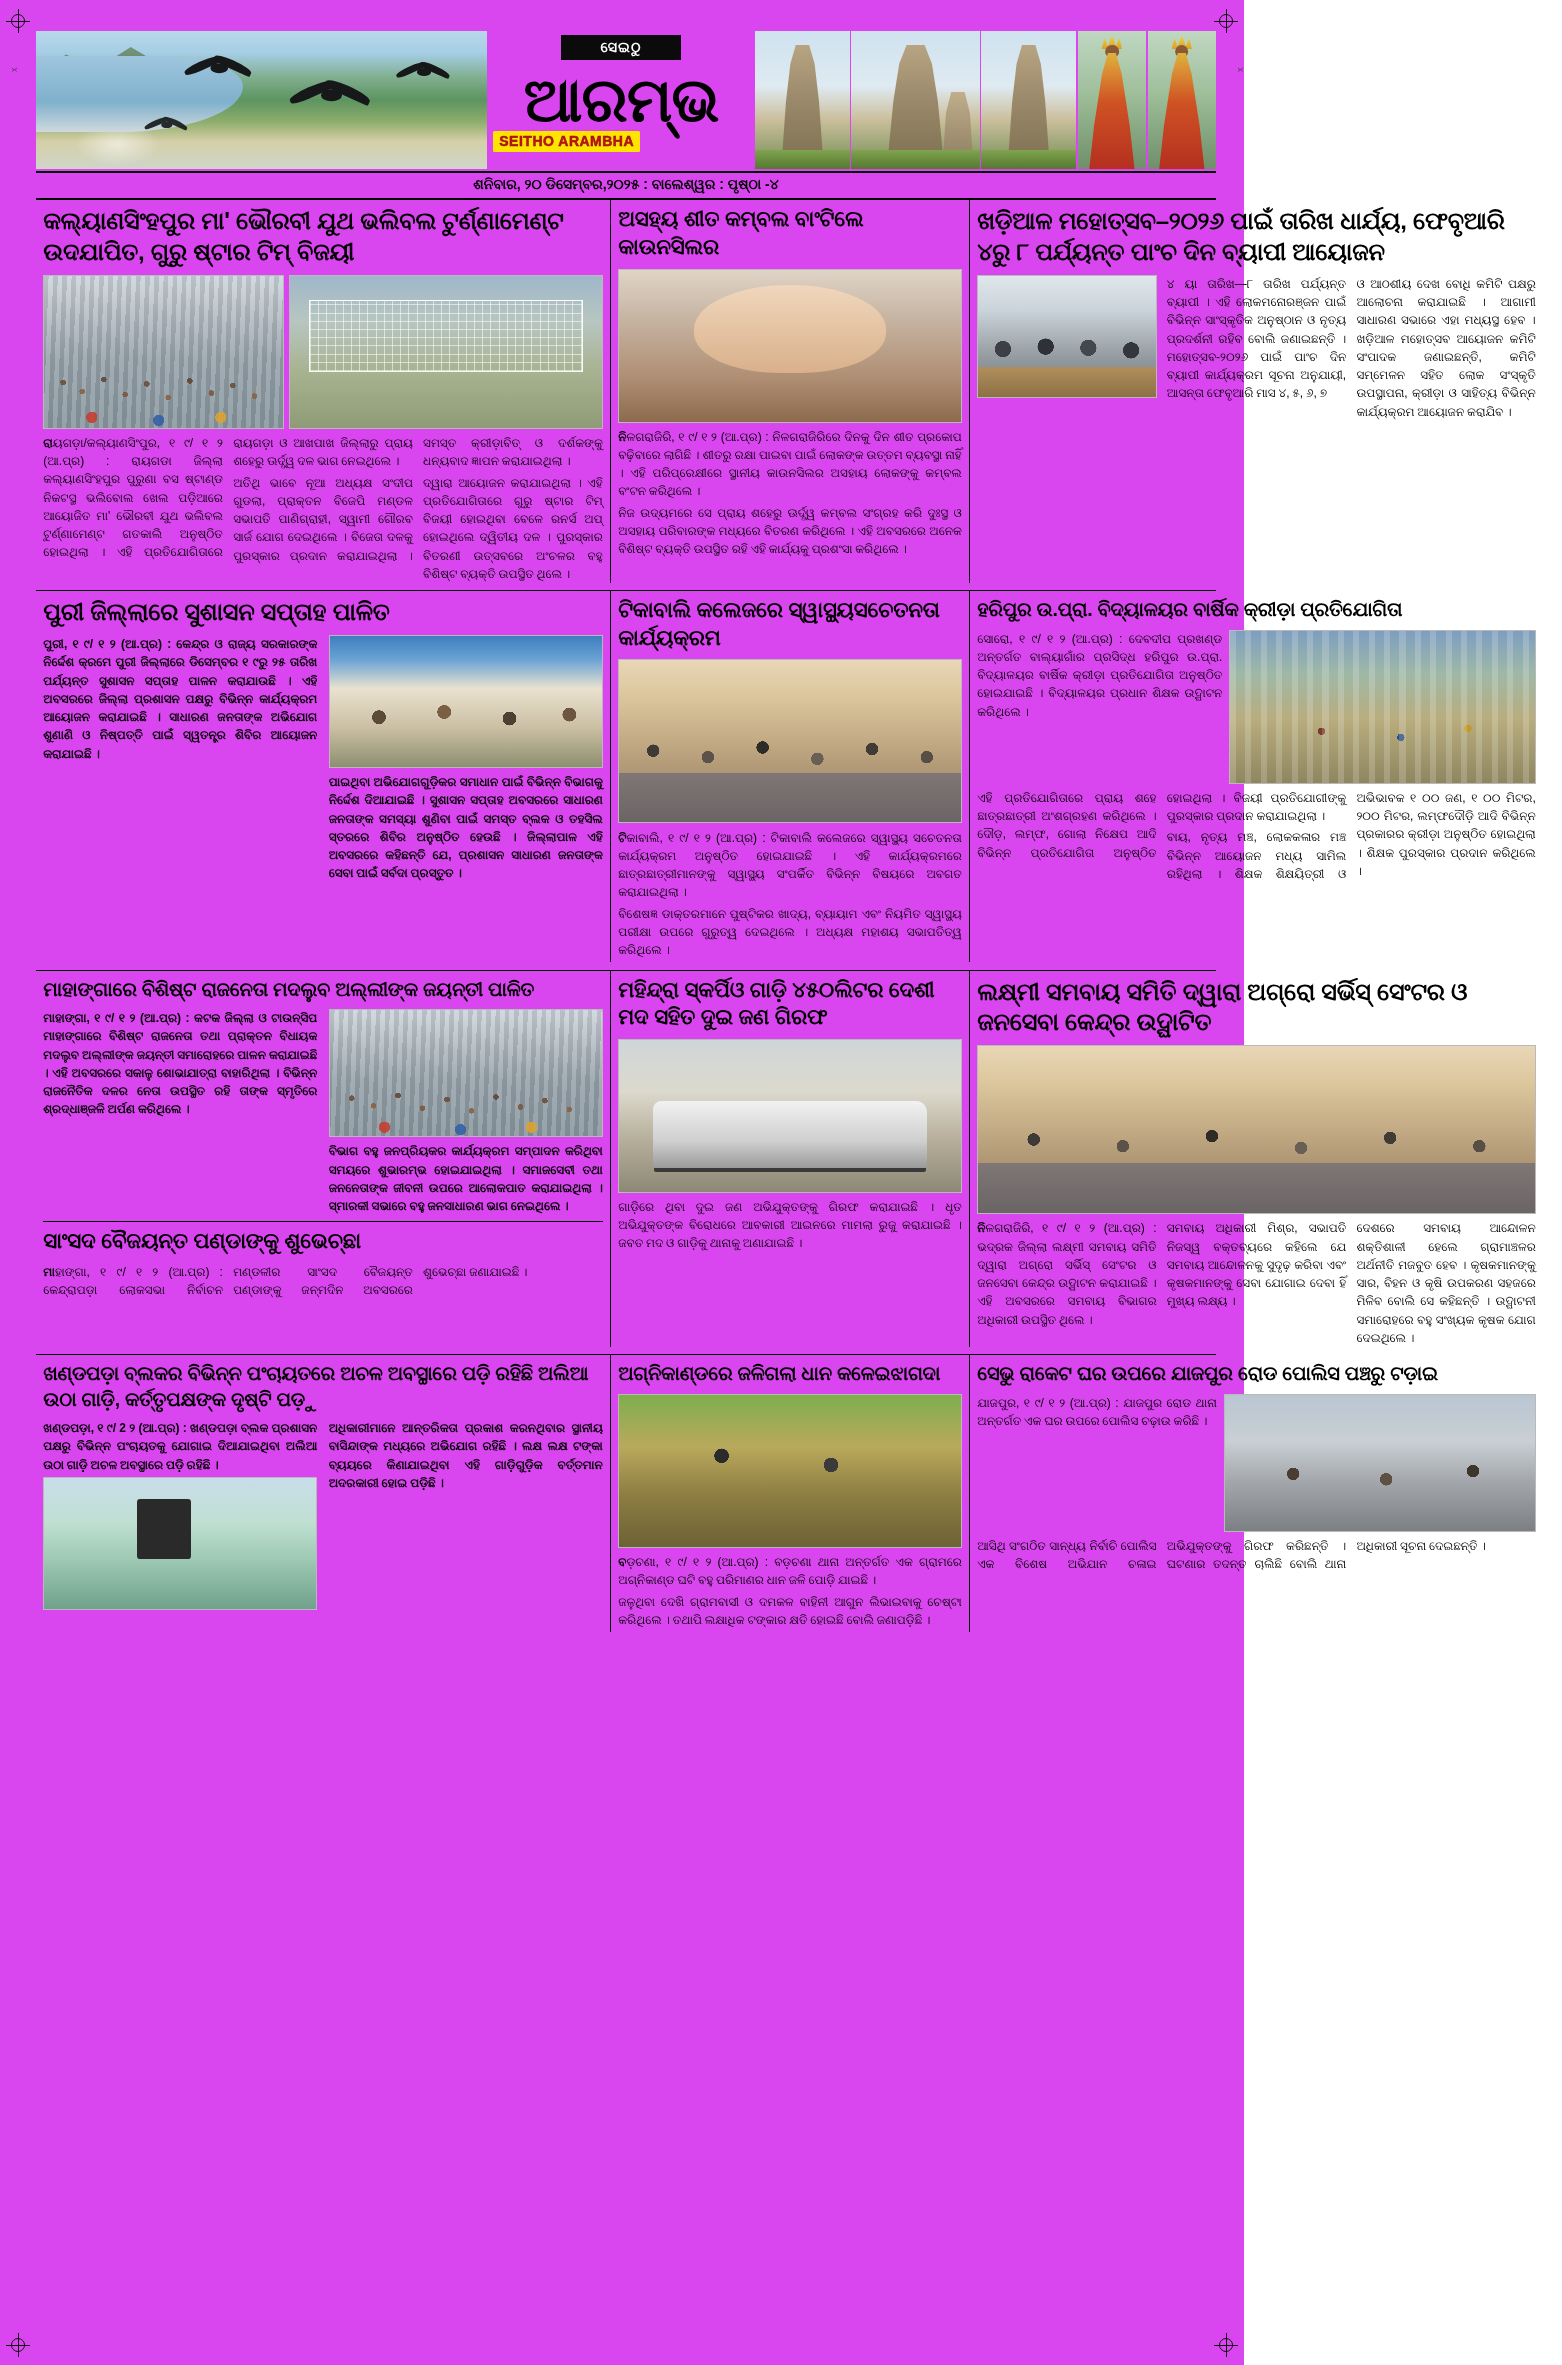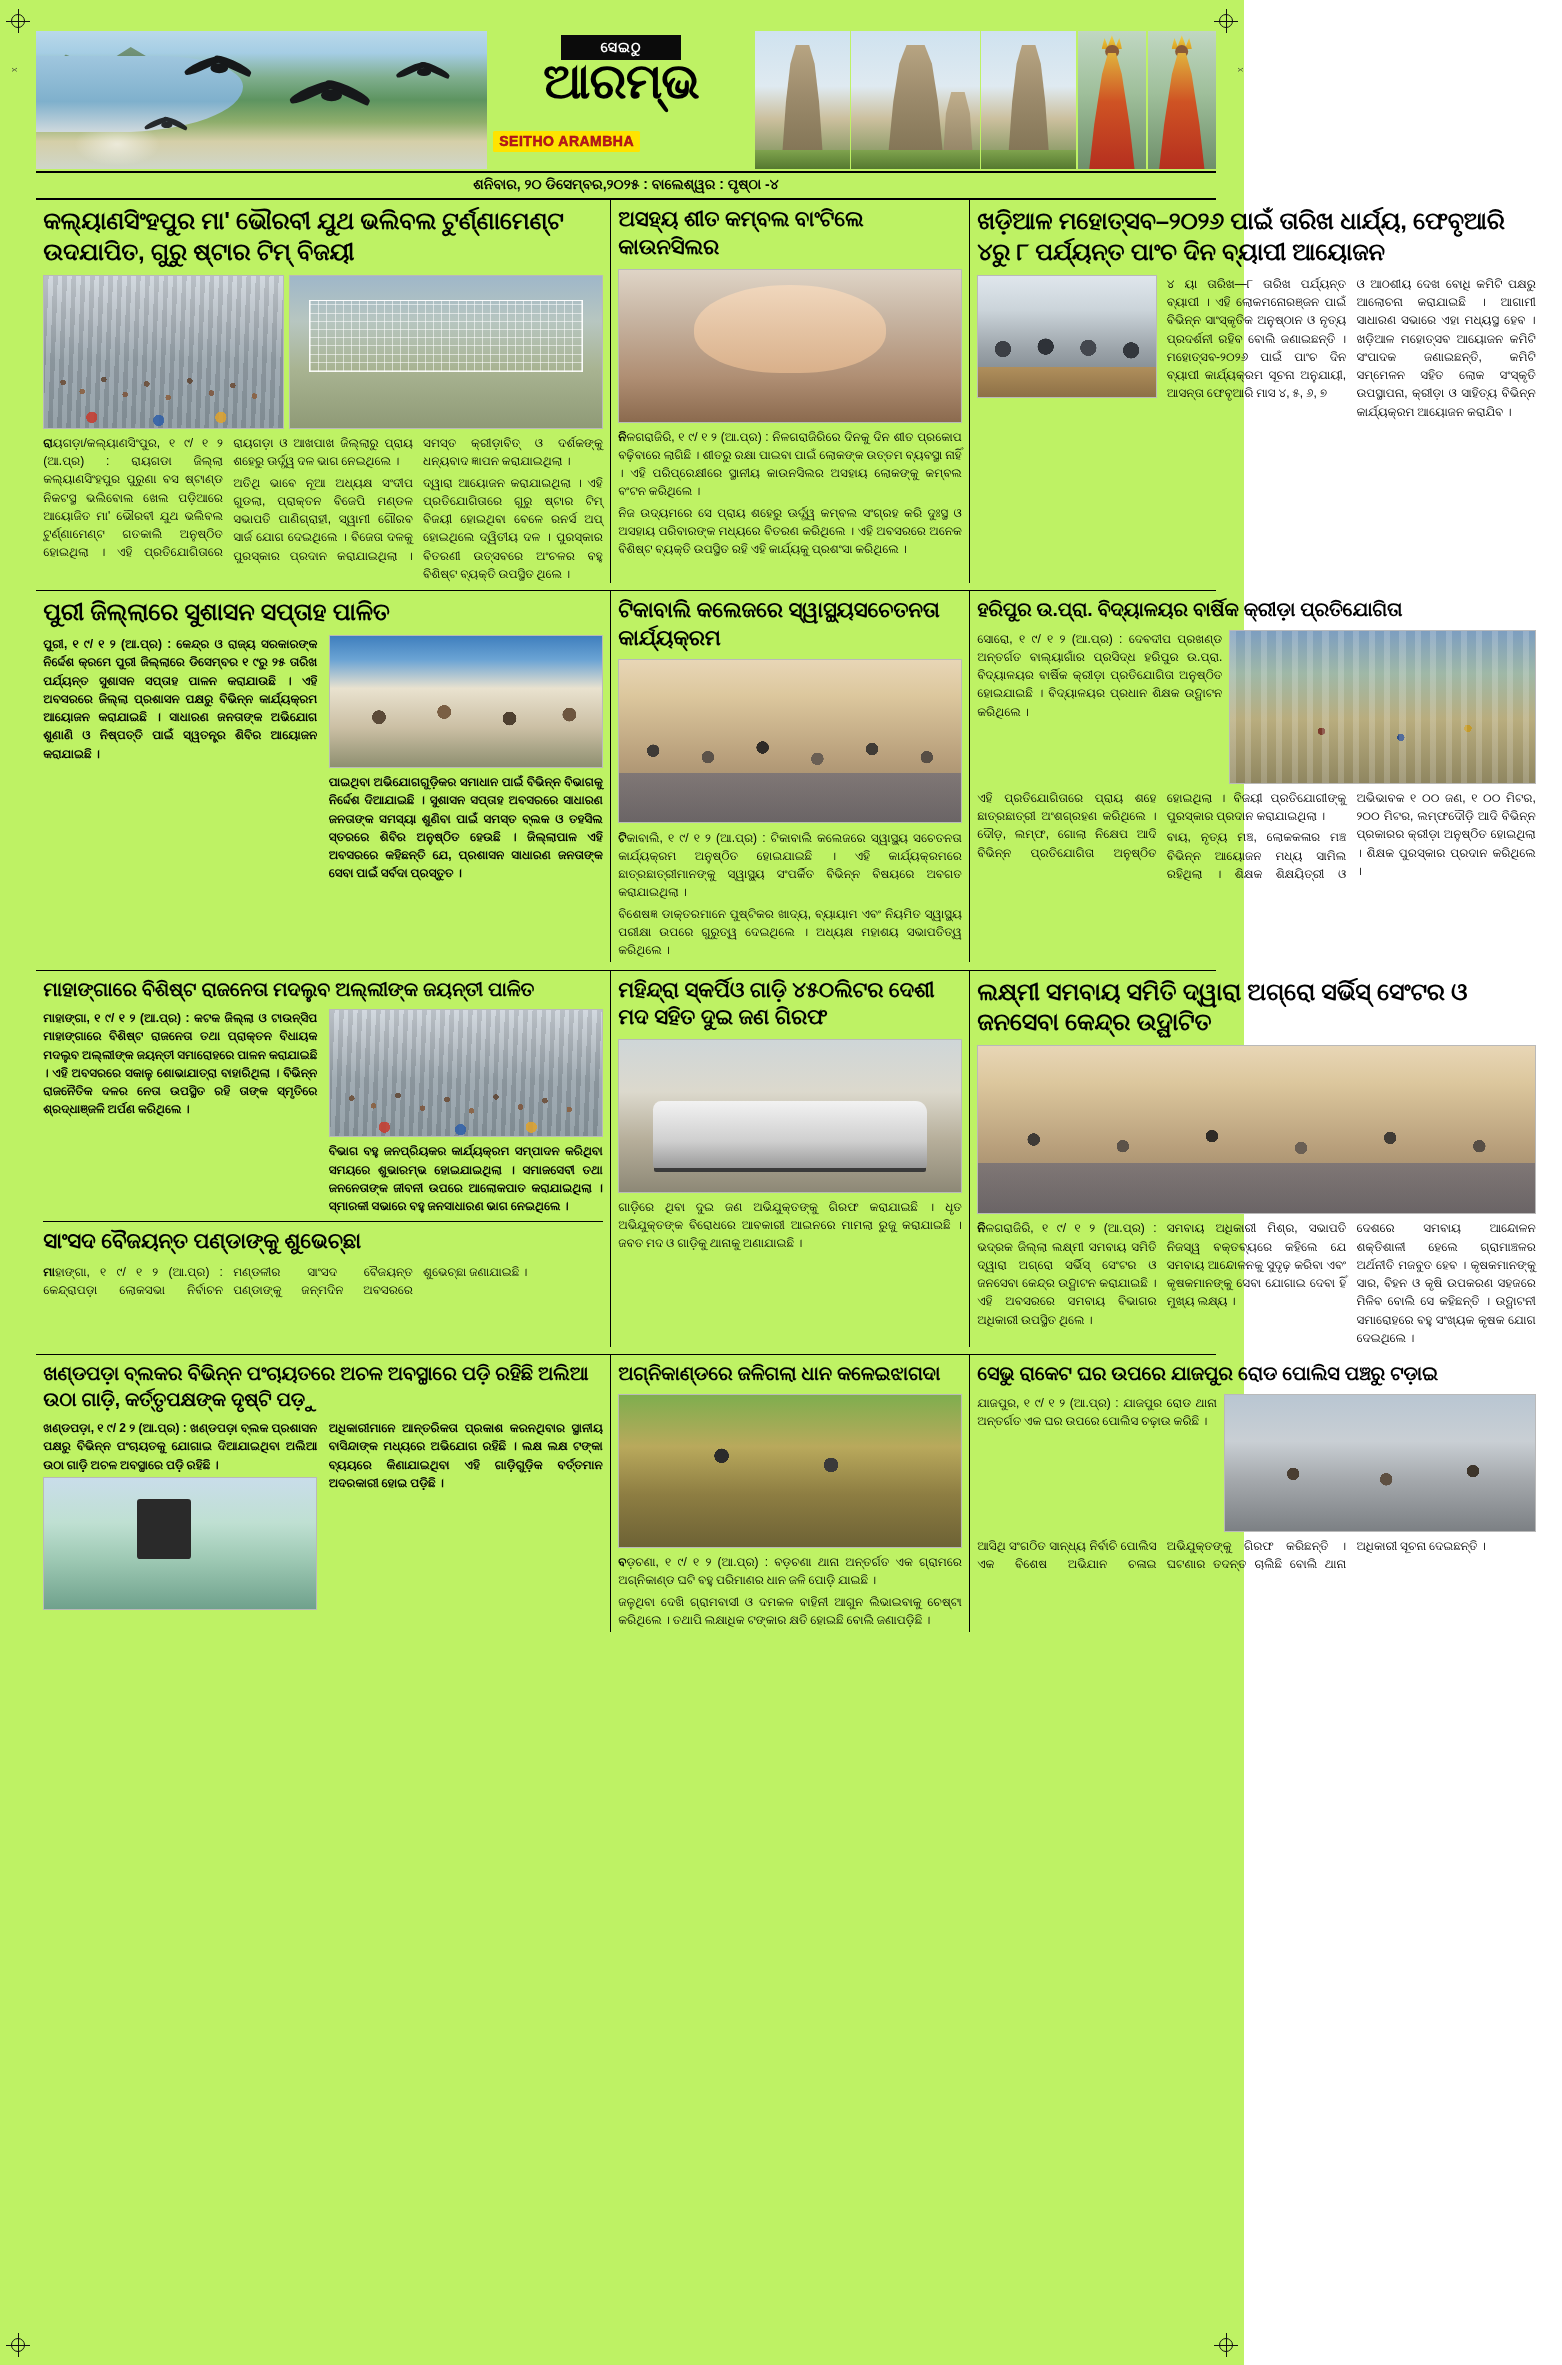--- a/index.html
+++ b/index.html
@@ -8,21 +8,21 @@
     width: 1563px;
     background: #fff;
     font-family: "Liberation Sans", "DejaVu Sans", sans-serif;
   }
   body { padding: 0; }
 
   .page {
     position: relative;
     width: 1244px;
     height: 2366px;
-    background: #bef264;
+    background: #d946ef;
     padding: 31px 28px 31px 36px;
   }
 
   
   .regmark { position: absolute; width: 23.6px; height: 23.6px; }
   .regmark::before, .regmark::after {
     content: ""; position: absolute; background: #111;
   }
   .regmark::before { left: 50%; top: 0; width: 1px; height: 100%; }
   .regmark::after { top: 50%; left: 0; height: 1px; width: 100%; }
@@ -133,23 +133,23 @@
     flex: 1 1 auto; display: flex; flex-direction: column;
     align-items: center; justify-content: flex-start; position: relative;
     min-width: 220px;
   }
   .logo-kicker {
     background: #0b0b0b; color: #fff; font-weight: 700;
     font-size: 14.3px; letter-spacing: 1px; line-height: 1;
     padding: 4.6px 40px 5.6px; margin-top: 4.1px;
   }
   .logo-word {
-    font-size: 49px; font-weight: 700; line-height: .98;
-    letter-spacing: -1px; color: #000; margin-top: 1px;
-    font-family: Liberation Mono, monospace;
+    font-size: 61px; font-weight: 700; line-height: .98;
+    letter-spacing: -1px; color: #000; margin-top: 11px;
+    font-family: Liberation Serif, serif;
   }
   .logo-badge {
     position: absolute; left: 3.1px; top: 100px;
     background: #ffe400; color: #c1121f; font-weight: 700;
     font-size: 14px; letter-spacing: 0.5px; padding: 2px 6.1px 3.1px;
     border-radius: 1.5px; -webkit-text-stroke: 0.5px #8d0d16;
   }
 
   .dateline-bar {
     text-align: center; font-size: 14px; font-weight: 700;

